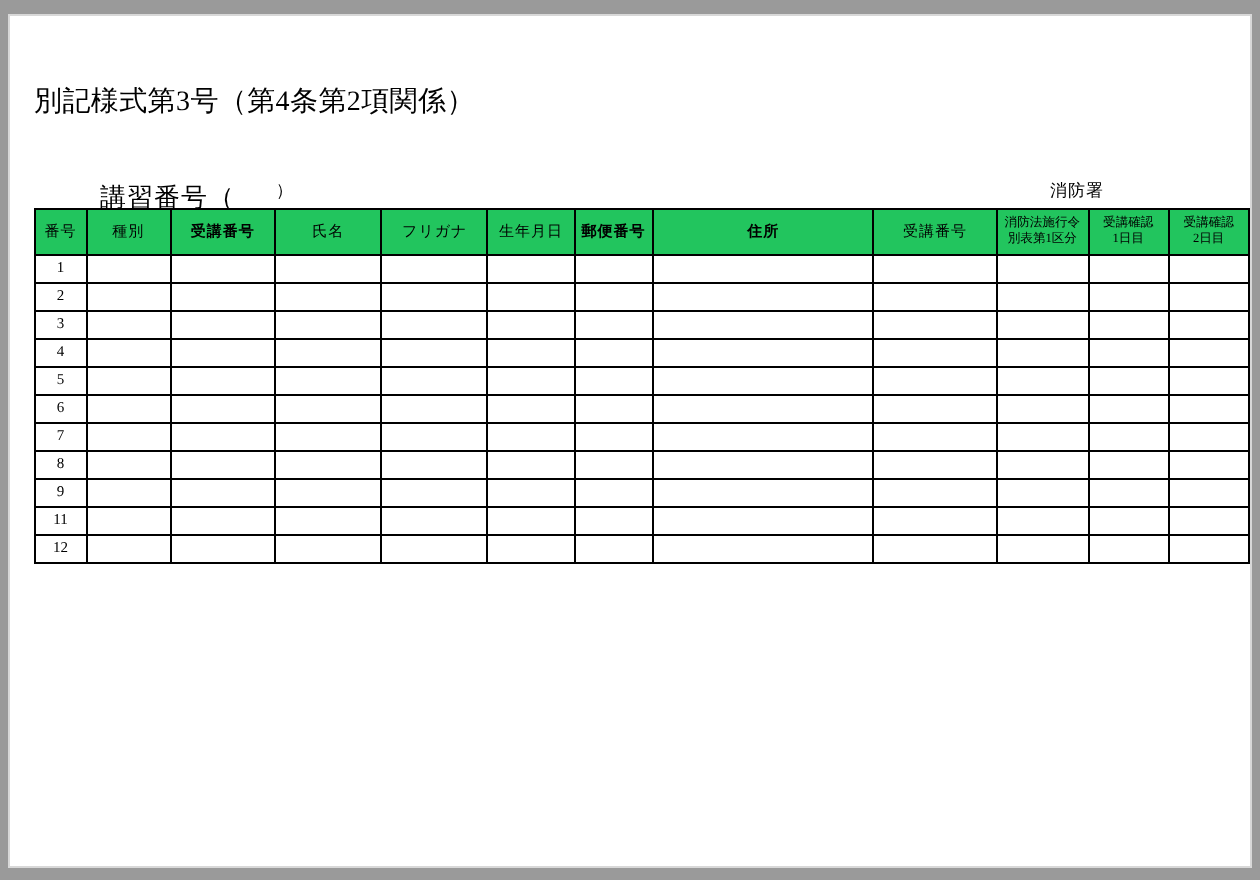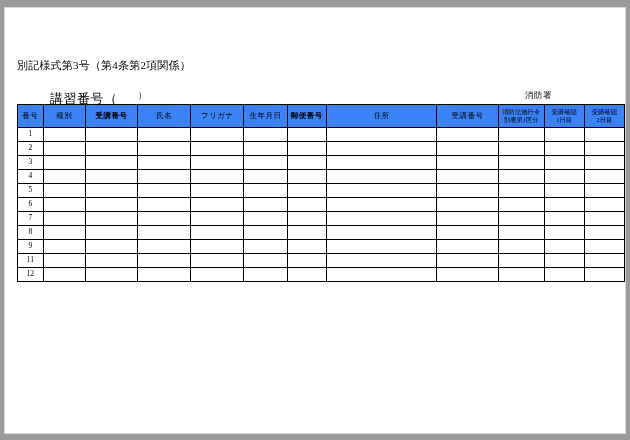--- a/index.html
+++ b/index.html
@@ -18,22 +18,22 @@
     top: 8px;
     width: 620px;
     height: 425px;
     background: #ffffff;
     box-shadow: 0 0 0 1px #d8d8d8;
     overflow: hidden;
   }
   .doc-head {
     position: absolute;
     left: 12px;
-    top: 50px;
-    font-size: 11px;
+    top: 34px;
+    font-size: 14px;
     color: #000;
     letter-spacing: 0.2px;
   }
   .doc-title {
     position: absolute;
     left: 0;
     top: 68px;
     width: 620px;
     text-align: center;
     font-size: 9px;
@@ -81,21 +81,21 @@
     margin: 0;
     font-weight: normal;
     font-size: 7.5px;
     color: #000;
     text-align: center;
     vertical-align: middle;
     line-height: 1.15;
   }
   table.roster thead th {
     height: 22px;
-    background: #3b82f6;
+    background: #22c55e;
   }
   table.roster tbody td {
     height: 13px;
   }
   td.rownum {
     font-size: 7.5px;
   }
   th .two-line {
     display: block;
     font-size: 6.3px;
@@ -138,21 +138,21 @@
           </th>
           <th style="width: 56px;">
             <span class="hdr">フリガナ</span>
           </th>
           <th style="width: 45px;">
             <span class="hdr">生年月日</span>
           </th>
           <th style="width: 41px; font-weight: bold;">
             <span class="hdr">郵便番号</span>
           </th>
-          <th style="width: 118px;">
+          <th style="width: 118px; font-weight: bold;">
             <span class="hdr">住所</span>
           </th>
           <th style="width: 65px;">
             <span class="hdr">受講番号</span>
           </th>
           <th class="narrow-hdr" style="width: 48px;">
             <span class="two-line">消防法施行令</span>
             <span class="two-line">別表第1区分</span>
           </th>
           <th class="narrow-hdr" style="width: 42px;">

